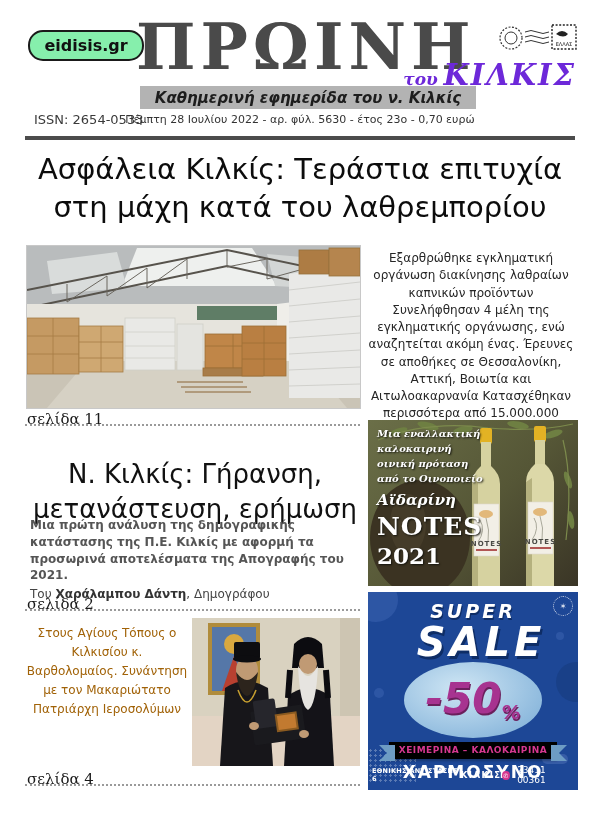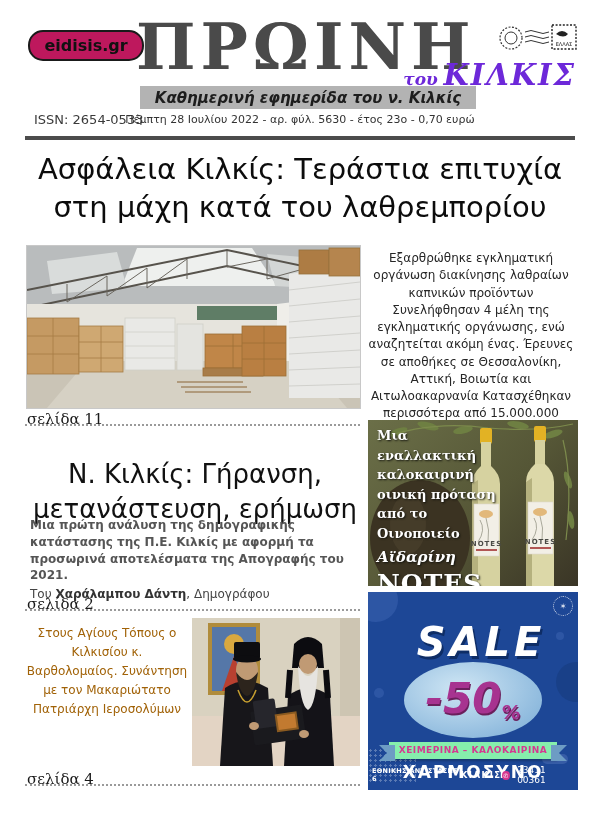--- a/index.html
+++ b/index.html
@@ -3,21 +3,21 @@
 <meta charset="utf-8">
 <style>
   html,body{margin:0;padding:0;background:#888;}
   .page{position:relative;width:600px;height:816px;margin:0 auto;background:#ffffff;
         font-family:"DejaVu Sans","Liberation Sans",sans-serif;overflow:hidden;}
   .preline{white-space:pre-line;}
 
   
   .badge{position:absolute;left:28px;top:30px;width:112px;height:27px;border:2.5px solid #1a1a1a;
          border-radius:15px;display:flex;align-items:center;justify-content:center;
-         font-weight:bold;font-size:16px;color:#111;background:#be185d;}
+         font-weight:bold;font-size:16px;color:#111;background:#86efac;}
   .masthead{position:absolute;left:136px;top:10px;font-family:"DejaVu Serif","Liberation Serif",serif;
             font-weight:bold;font-size:63px;line-height:1.2;letter-spacing:5px;color:#4a4a4a;}
   .masthead-sub{position:absolute;right:24px;top:58px;color:#6d28d9;
                 font-family:"DejaVu Serif","Liberation Serif",serif;font-style:italic;font-weight:bold;}
   .masthead-sub .tou{font-size:17px;}
   .masthead-sub .kilkis{font-size:29px;letter-spacing:2px;}
   .stamp{position:absolute;right:22px;top:22px;}
   .subtitle-bar{position:absolute;left:140px;top:86px;width:336px;height:23px;background:#b3b3b3;
                 display:flex;align-items:center;justify-content:center;font-size:15px;font-weight:bold;
                 font-style:italic;color:#1d1d1d;}
@@ -52,21 +52,21 @@
   .photo3{position:absolute;left:192px;top:618px;width:168px;height:148px;outline:1px solid #cfcab d;}
   .pr3{left:27px;top:770px;}
   .d3{left:25px;width:335px;top:784px;}
 
   
   .wine-ad{position:absolute;left:368px;top:420px;width:210px;height:166px;overflow:hidden;
            background:linear-gradient(135deg,#6b6f48 0%,#555636 55%,#3a3526 100%);}
   .wine-ad svg{position:absolute;left:0;top:0;}
   .wine-text{position:absolute;left:9px;top:6px;width:130px;color:#fff;
              font-family:"DejaVu Serif","Liberation Serif",serif;text-shadow:1px 1px 2px #14140e;}
-  .wine-lines{font-size:13px;font-weight:bold;line-height:1.5;}
+  .wine-lines{font-size:10px;font-weight:bold;font-style:italic;line-height:1.5;}
   .wine-brand{font-size:15px;font-weight:bold;font-style:italic;margin-top:5px;}
   .wine-product{font-size:25px;font-weight:bold;margin-top:3px;letter-spacing:1px;}
   .wine-year{font-size:23px;font-weight:bold;margin-top:1px;}
 
   
   .sale-ad{position:absolute;left:368px;top:592px;width:210px;height:198px;overflow:hidden;
            background:#1d4796;color:#fff;}
   .sale-deco{position:absolute;border-radius:50%;background:#3a62b0;opacity:.55;}
   .sale-dotgrid{position:absolute;left:0;bottom:8px;width:48px;height:34px;opacity:.5;
       background-image:radial-gradient(circle,rgba(255,255,255,.55) 1px,transparent 1.2px);
@@ -74,21 +74,21 @@
   .sale-super{position:absolute;left:0;right:0;top:8px;text-align:center;font-size:19px;font-weight:bold;
               font-style:italic;letter-spacing:3px;text-shadow:1px 2px 0 #0e2d66;}
   .sale-sale{position:absolute;left:0;right:0;top:27px;text-align:center;font-size:40px;font-weight:bold;
              font-style:italic;letter-spacing:4px;text-shadow:2px 3px 0 #0e2d66;padding-left:16px;}
   .sale-oval{position:absolute;left:36px;top:70px;width:138px;height:76px;border-radius:50%;
              background:radial-gradient(ellipse at 40% 35%,#cfe6f4,#8db9dd 75%);
              display:flex;align-items:center;justify-content:center;}
   .sale-discount{font-size:42px;font-weight:bold;font-style:italic;color:#a73390;
                  text-shadow:1px 2px 0 #6b1f5c;line-height:1;}
   .sale-percent{font-size:19px;vertical-align:-6px;}
-  .sale-ribbon{position:absolute;left:21px;top:150px;width:168px;height:17px;background:#86efac;
+  .sale-ribbon{position:absolute;left:21px;top:150px;width:168px;height:17px;background:#000000;
                text-align:center;line-height:17px;font-size:9px;font-weight:bold;color:#d63890;
                letter-spacing:.5px;box-shadow:0 2px 2px rgba(0,0,0,.25);}
   .sale-ribbon:before,.sale-ribbon:after{content:"";position:absolute;top:3px;border:8px solid #6d9cc4;}
   .sale-ribbon:before{left:-10px;border-left-color:transparent;}
   .sale-ribbon:after{right:-10px;border-right-color:transparent;}
   .sale-store{position:absolute;left:0;right:0;top:170px;text-align:center;font-size:17px;
               letter-spacing:2px;font-weight:bold;}
   .sale-bottom{position:absolute;left:4px;right:4px;bottom:5px;display:flex;align-items:center;
                justify-content:space-between;}
   .sale-address{font-size:6.5px;font-weight:bold;letter-spacing:.3px;}
@@ -347,20 +347,21 @@
 
   <div class="sale-ad">
     <div class="sale-deco" style="left:-14px;top:-14px;width:44px;height:44px;"></div>
     <div class="sale-deco" style="right:-18px;top:70px;width:40px;height:40px;background:#163a7d;"></div>
     <div class="sale-deco" style="left:6px;top:96px;width:10px;height:10px;"></div>
     <div class="sale-deco" style="right:14px;top:40px;width:8px;height:8px;"></div>
     <div class="sale-deco" style="right:10px;bottom:26px;width:26px;height:10px;border-radius:6px;background:#4a6db5;"></div>
     <div class="sale-dotgrid"></div>
     <div class="sale-emblem">✶</div>
 
+    <div class="sale-super">SUPER</div>
     <div class="sale-sale">SALE</div>
     <div class="sale-oval">
       <div class="sale-discount"><span>-50</span><span class="sale-percent">%</span></div>
     </div>
     <div class="sale-ribbon">ΧΕΙΜΕΡΙΝΑ – ΚΑΛΟΚΑΙΡΙΝΑ</div>
     <div class="sale-store">ΧΑΡΜΟΣΥΝΟ</div>
     <div class="sale-bottom">
       <span class="sale-address">ΕΘΝΙΚΗΣ ΑΝΤΙΣΤΑΣΗΣ 6</span>
       <span class="sale-city">ΚΙΛΚΙΣ</span>
       <span class="sale-phone">

